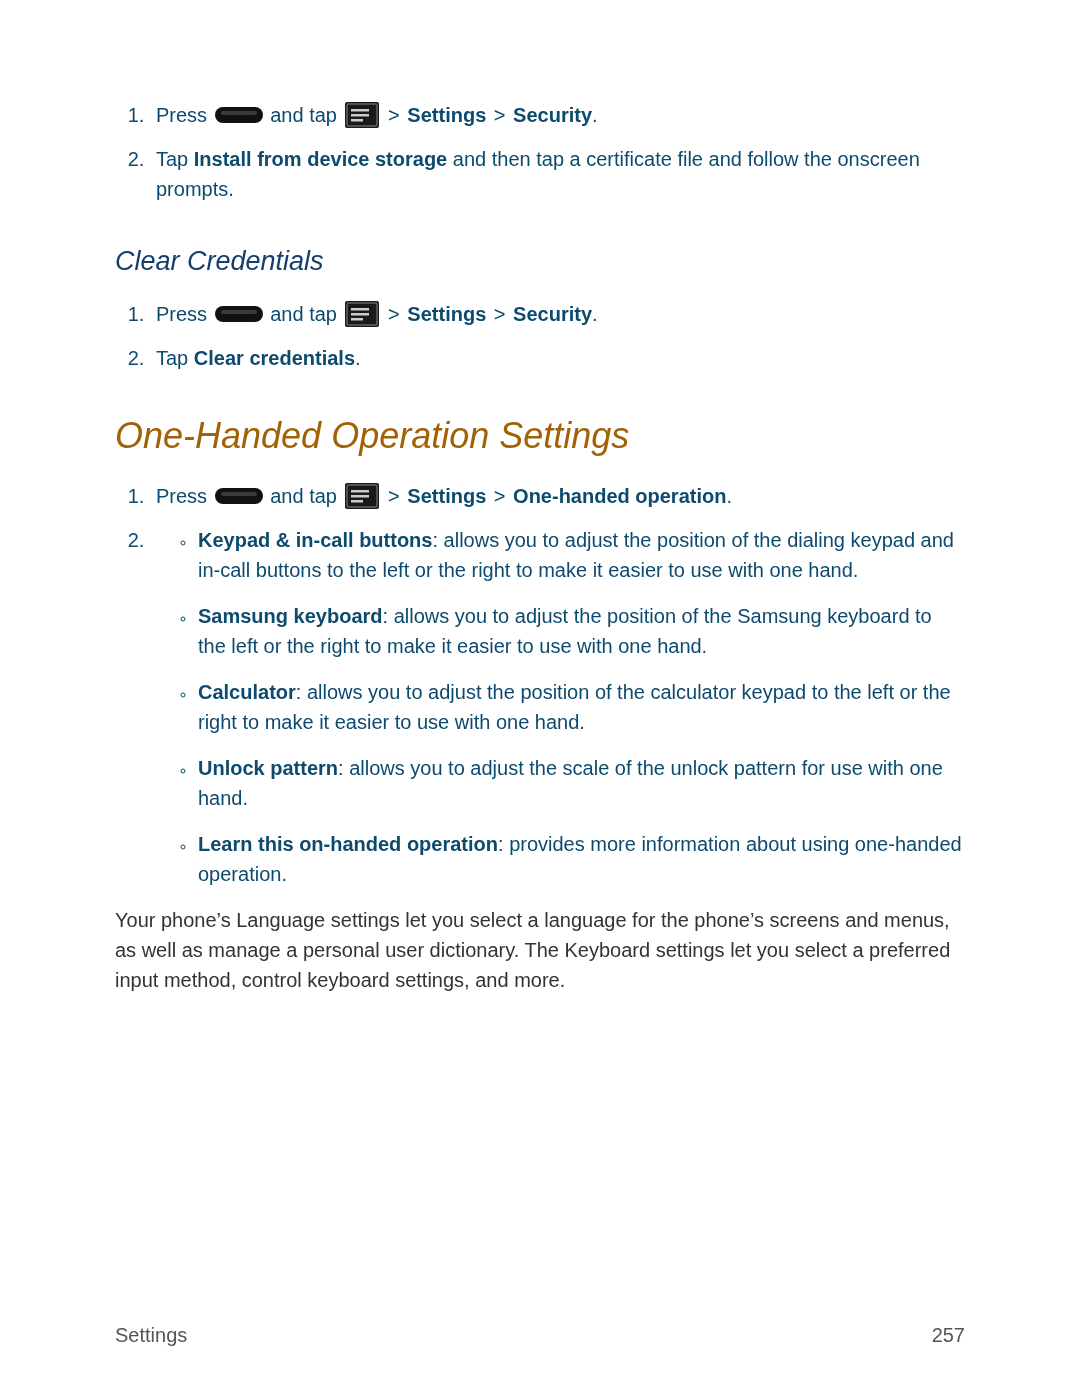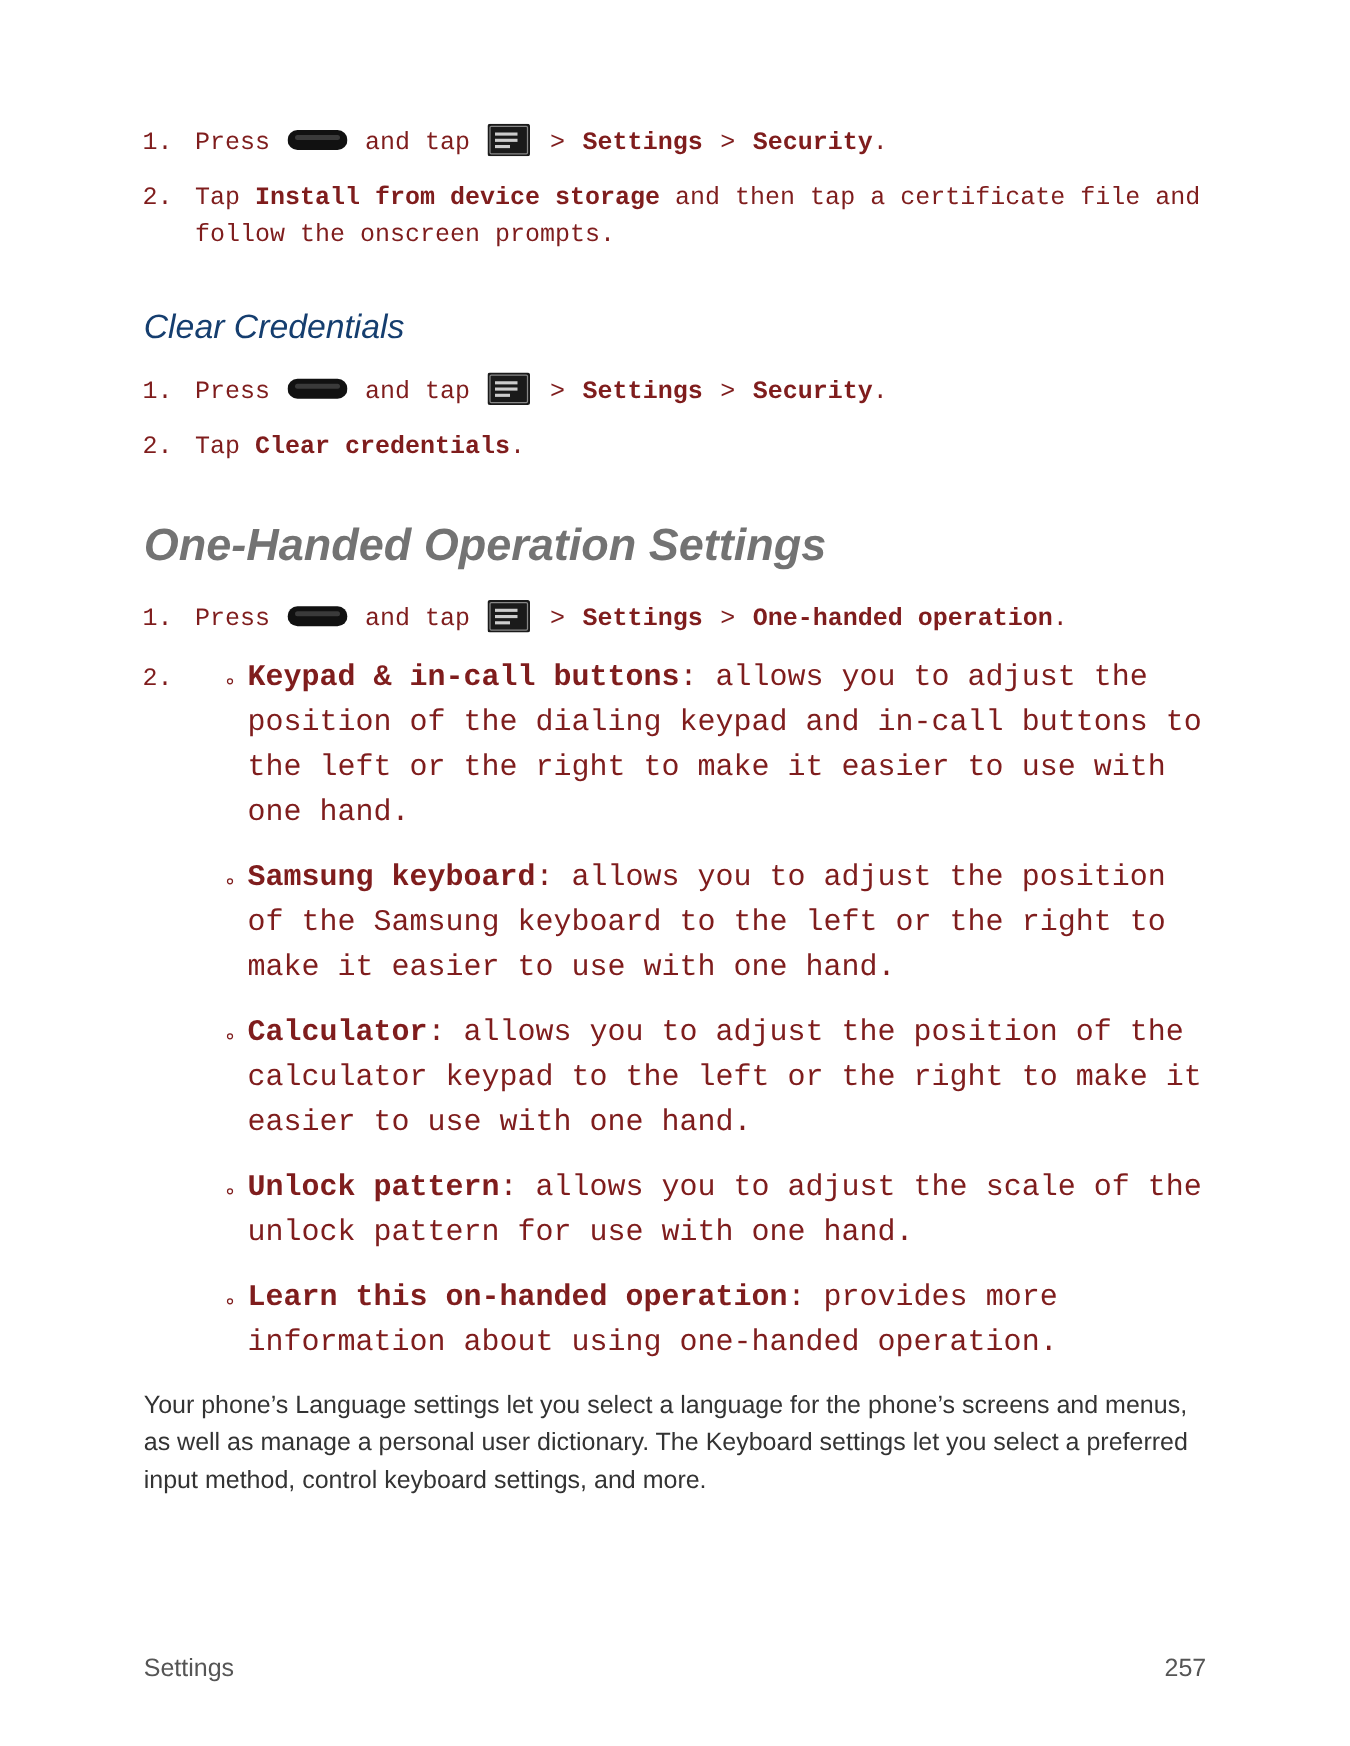--- a/index.html
+++ b/index.html
@@ -17,51 +17,50 @@
       padding: 100px 115px 70px 115px;
     }
     ol.numbered {
       list-style-type: decimal;
       margin: 0;
       padding-left: 35px;
     }
     ol.numbered > li {
       font-size: 20px;
       line-height: 1.5;
-      color: #7f1d1d;
+      color: #0c4a6e;
       margin-bottom: 14px;
       padding-left: 6px;
-      font-family: Liberation Mono, monospace;
     }
     ul.bulleted {
       margin: 10px 0 0 0;
       padding-left: 40px;
     }
     ul.bulleted > li {
-      font-size: 24px;
+      font-size: 20px;
       line-height: 1.5;
       margin-bottom: 16px;
       padding-left: 2px;
     }
     ul.bulleted > li::marker {
       font-size: 14px;
     }
     .subheading {
       font-size: 27px;
       font-style: italic;
       color: #153e6f;
       margin: 42px 0 22px 0;
       font-weight: 400;
     }
     .heading {
       font-size: 36px;
       font-style: italic;
-      color: #737373;
+      color: #a16207;
       margin: 42px 0 24px 0;
-      font-weight: 700;
+      font-weight: 400;
     }
     .body-text {
       font-size: 20px;
       line-height: 1.5;
       margin: 0 0 16px 0;
     }
     .bold {
       font-weight: 700;
     }
     .gt {

